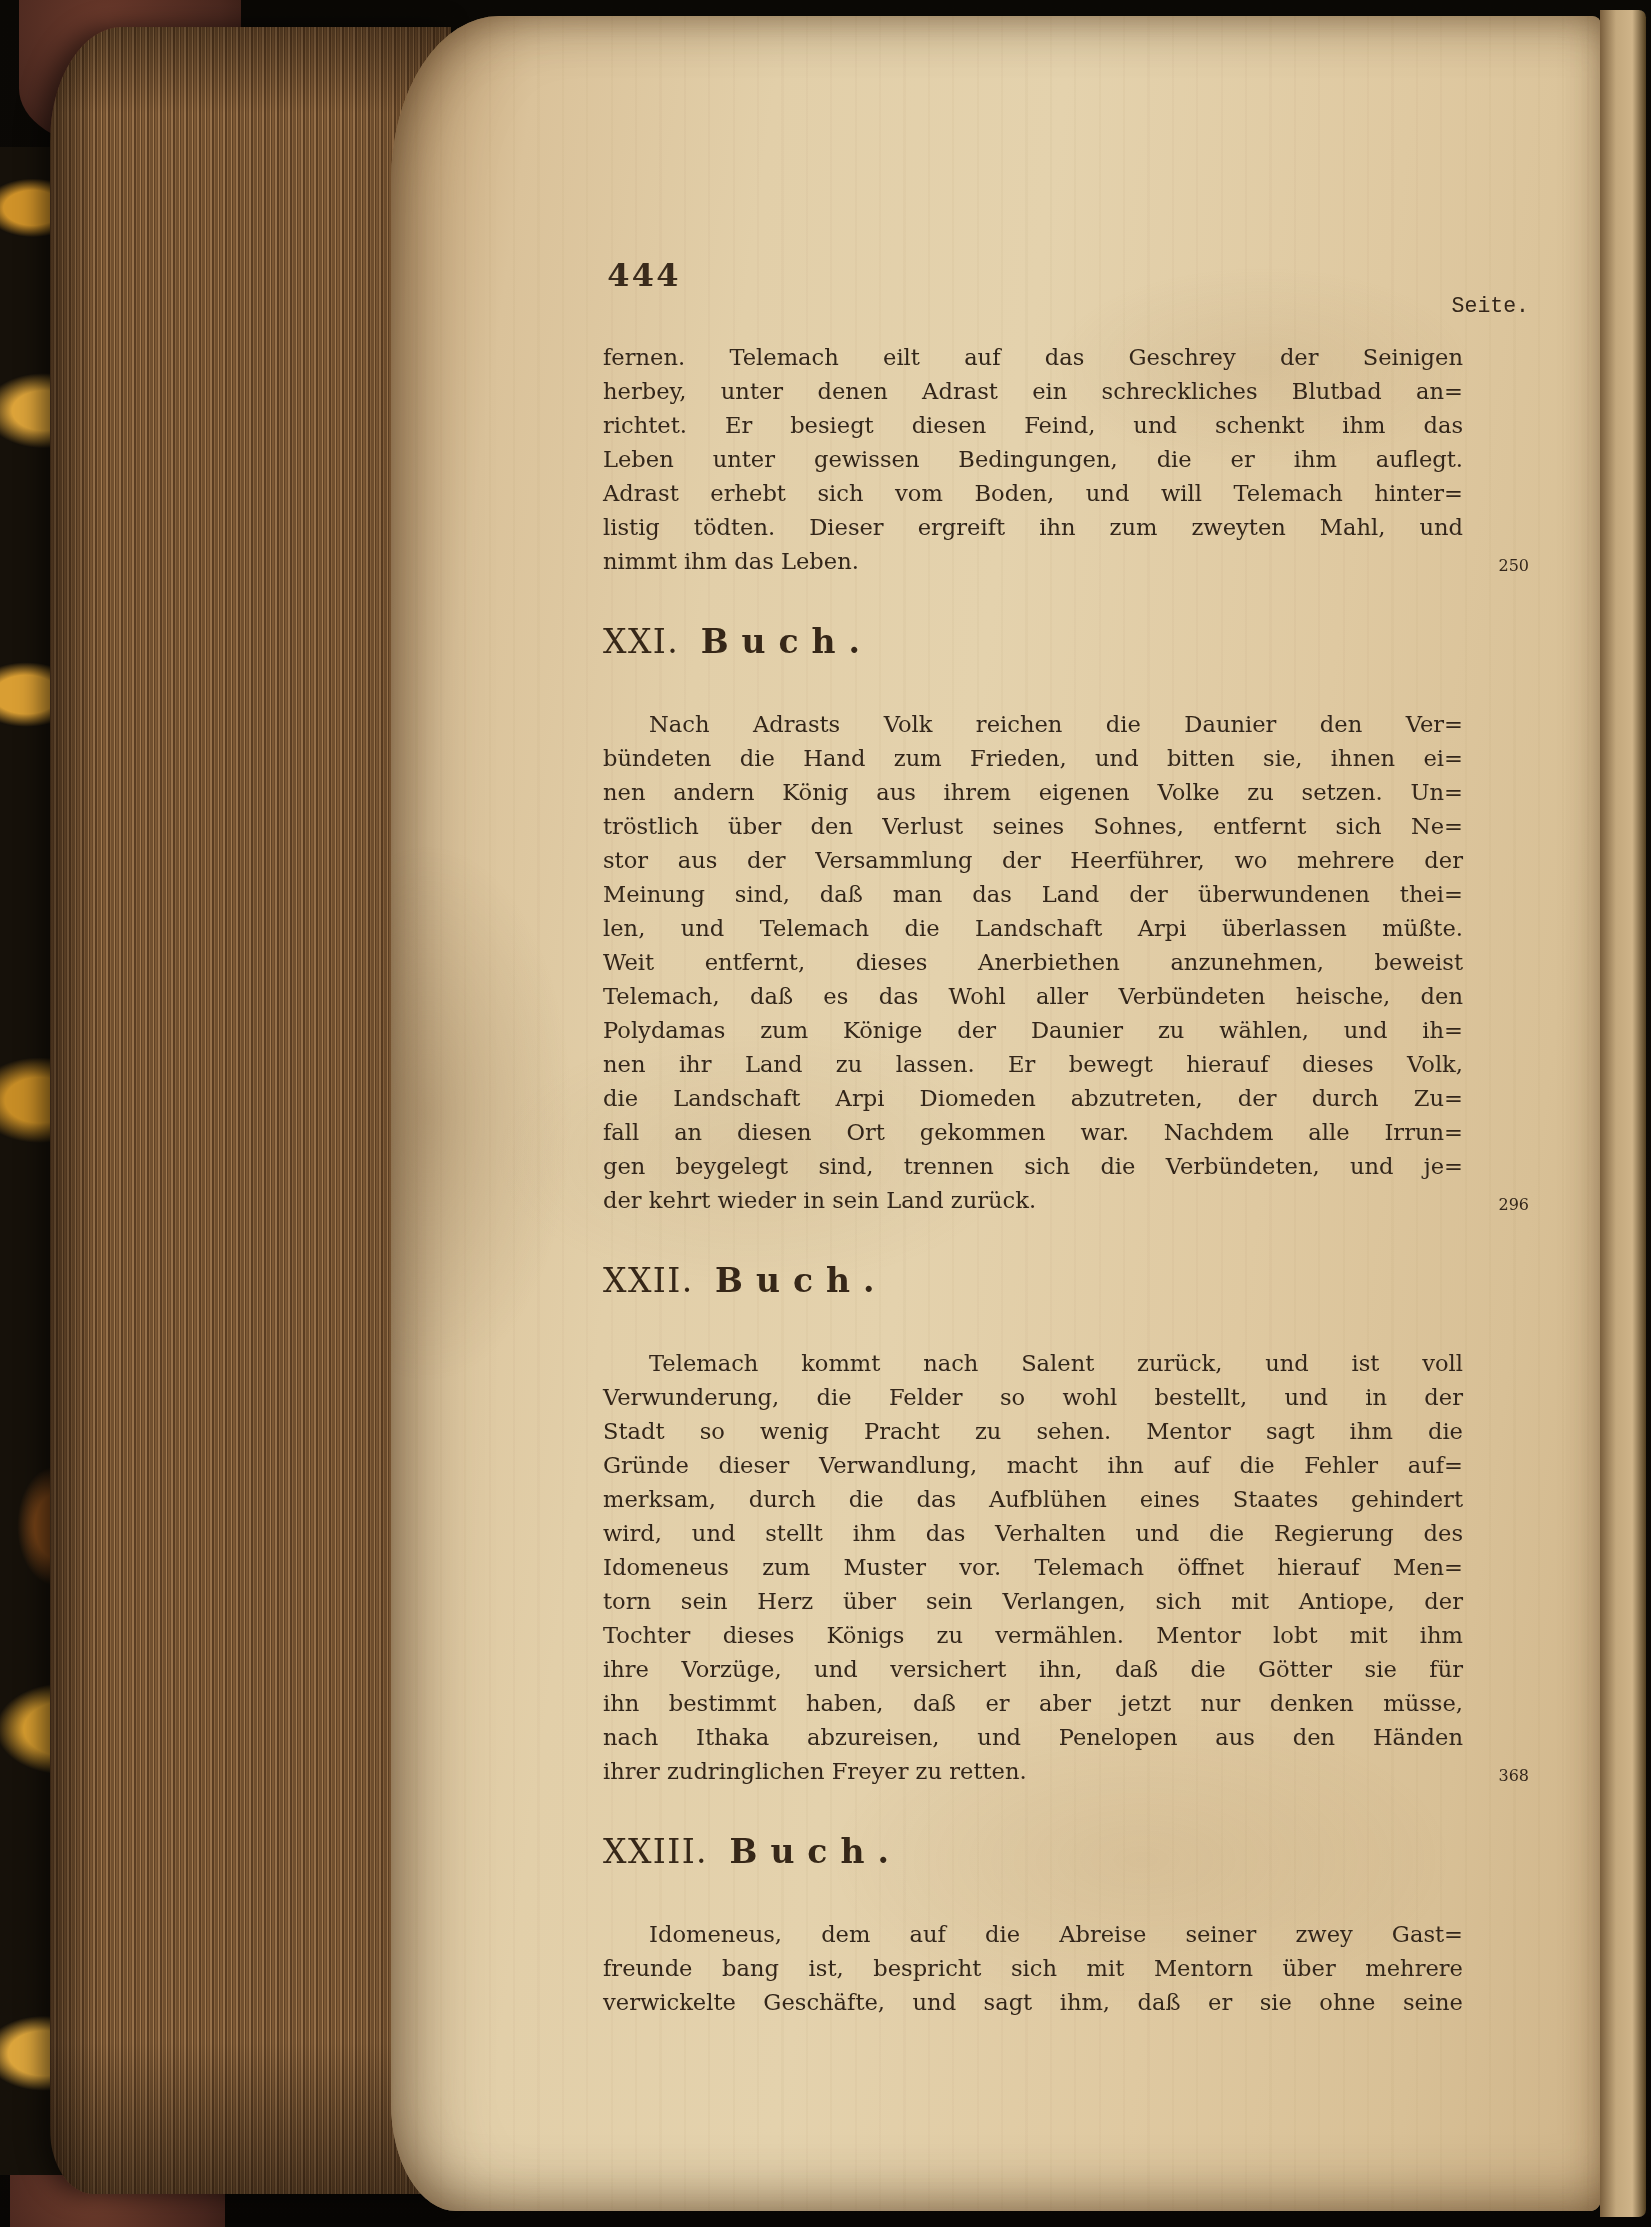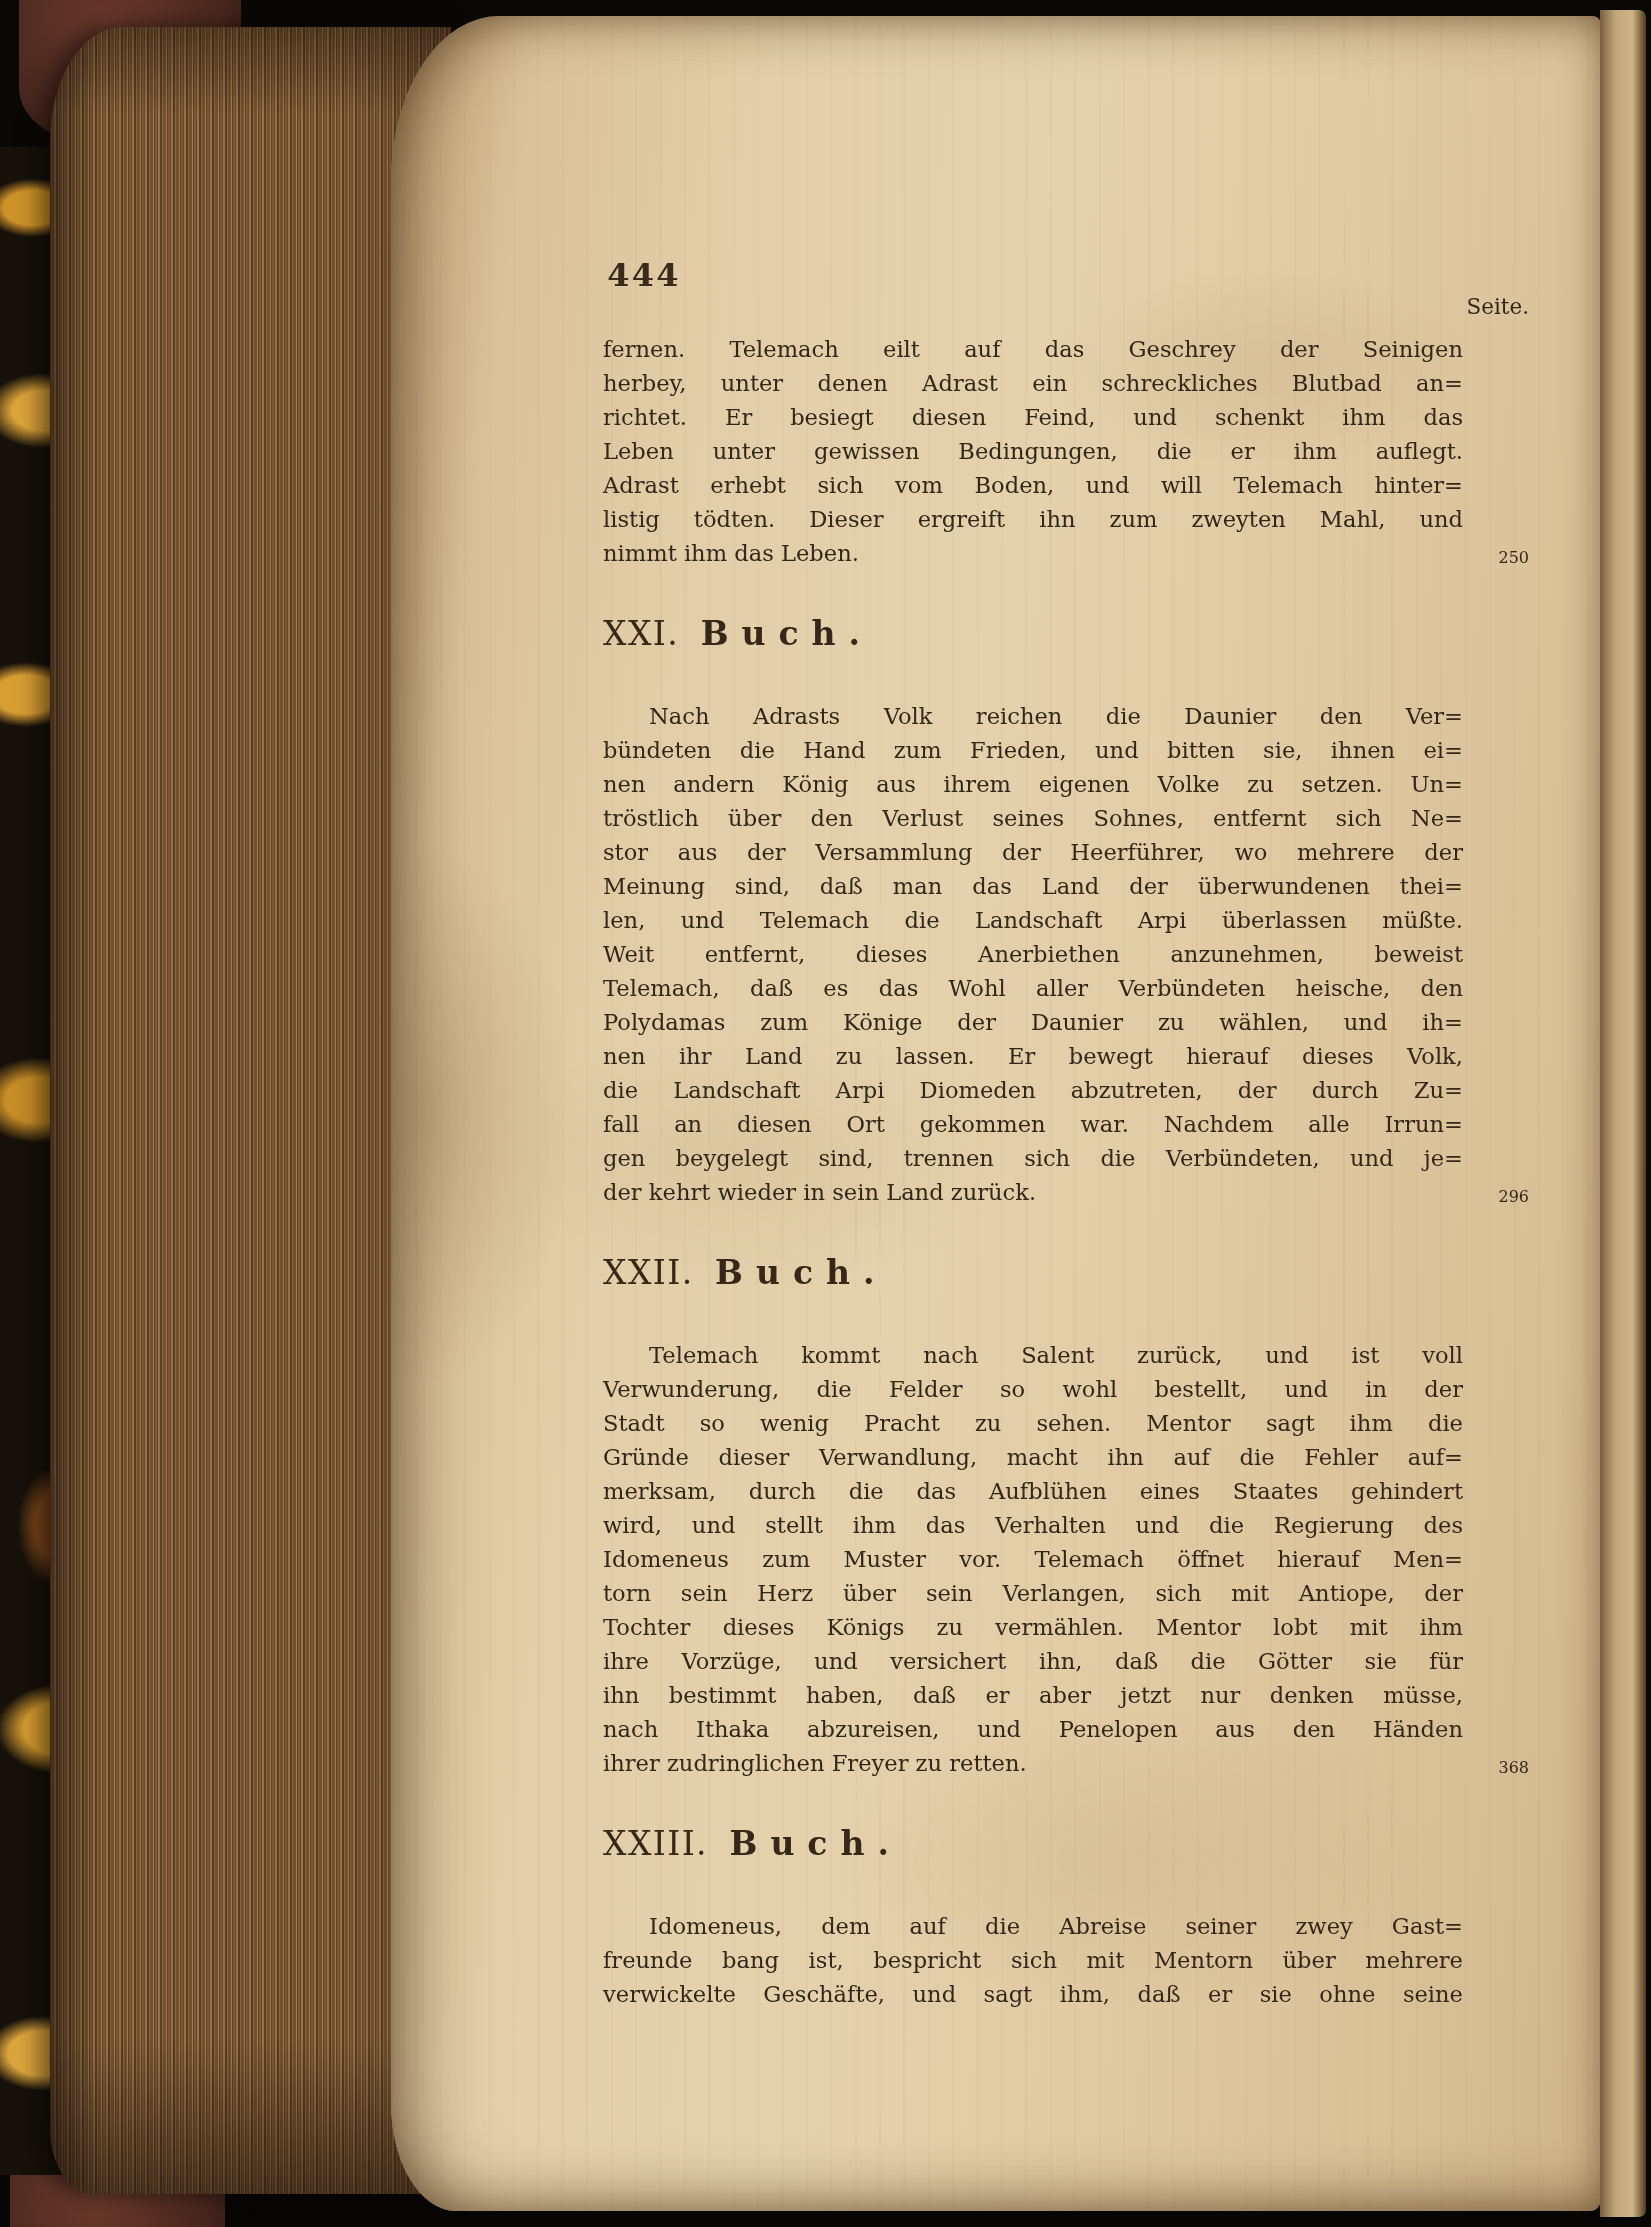--- a/index.html
+++ b/index.html
@@ -77,22 +77,22 @@
   
   .text-area {
     position:absolute; left:212px; top:212px; width:926px;
     color:#33261a;
   }
   .pagenum {
     position:absolute; left:4.3px; top:0;
     font-size:32px; letter-spacing:2.2px; font-weight:bold; color:#3a2b1c;margin-top:28px;
   }
   .seite {
-    margin-top:66px; margin-bottom:13px;
-    text-align:right; font-size:21.5px;
+    margin-top:66px; margin-bottom:22px;
+    text-align:right; font-size:21.5px;font-family:Liberation Mono, monospace;
   }
   .section { position:relative; width:926px; }
   .para { width:860px; font-size:22.6px; line-height:34px; }
   .line { text-align:justify; text-align-last:justify; white-space:normal; }
   .line.endline { text-align-last:left; }
   .line.indent { text-indent:46px; }
   .heading { width:860px; text-align:left; margin:44px 0 46px; font-size:33px; color:#362718; }
   .heading .numeral { letter-spacing:1.4px; margin-right:21.5px; }
   .heading .word { font-weight:bold; letter-spacing:13px; }
   .page-ref {

